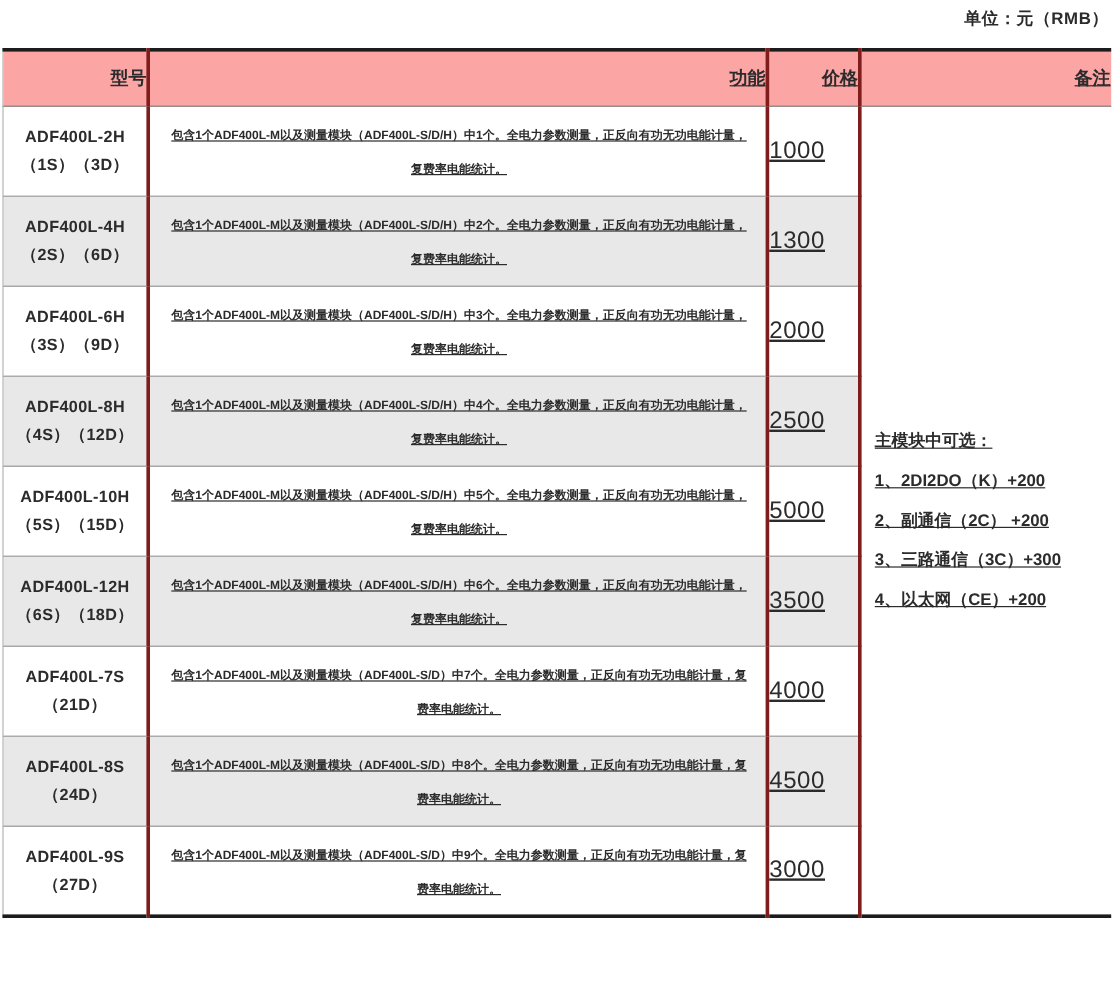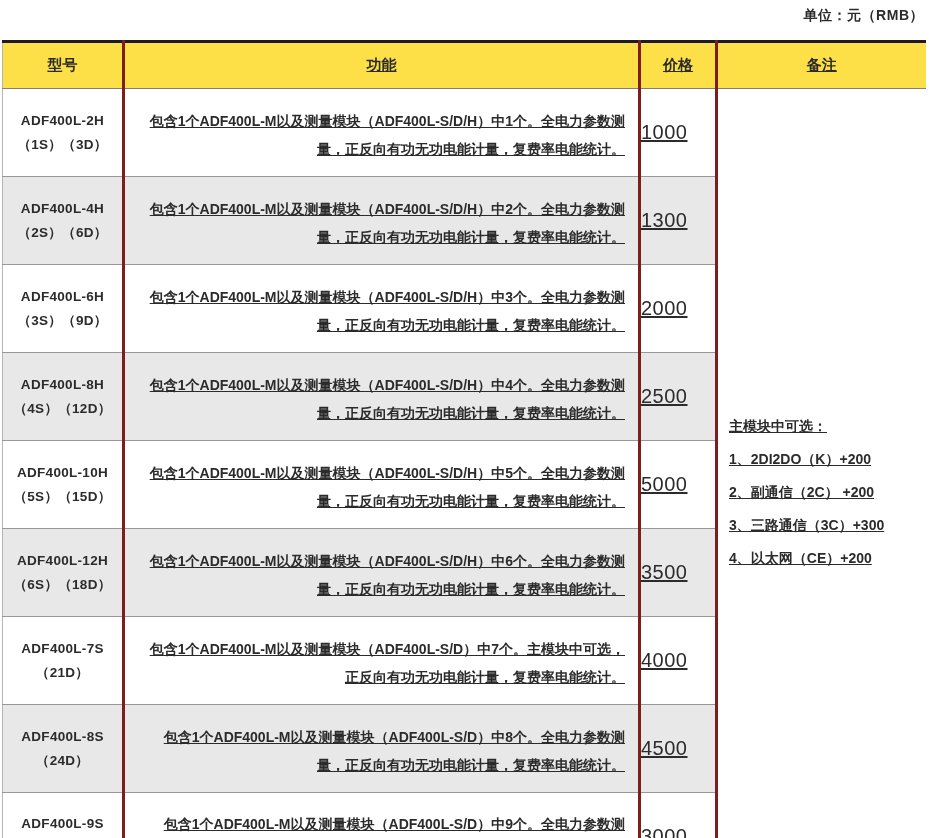--- a/index.html
+++ b/index.html
@@ -35,52 +35,52 @@
     border-bottom: 3px solid #1c1c1c;
     border-left: 1px solid #b5b5b5;
   }
   col.c-model  { width: 121px; }
   col.c-func   { width: 516px; }
   col.c-price  { width: 77px;  }
   col.c-remark { width: 209px; }
 
   thead th {
     height: 45px;
-    background: #fde047;
+    background: #fca5a5;
     font-size: 15px;
     font-weight: 600;
-    text-align: center;
+    text-align: right;
     border-bottom: 1px solid #7f7f7f;
     padding: 0;
   }
   thead th + th,
   tbody td + td {
     border-left: 3px solid #7f1d1d;
     text-decoration: underline;
   }
-  tbody tr { height: 88px; }
+  tbody tr { height: 75px; }
   tbody td {
     border-top: 1px solid #989898;
     padding: 0;
     vertical-align: middle;
   }
   tbody tr:nth-child(even) td { background: #e9e8e8; }
   tbody tr:nth-child(odd)  td { background: #ffffff; }
 
   td.model-cell {
     text-align: center;
     font-size: 13.5px;
     font-weight: 600;
     line-height: 24px;
     letter-spacing: 0.3px;
   }
   td.func-cell {
-    font-size: 14px;
-    font-weight: 600;
-    text-align: right;
+    font-size: 10px;
+    font-weight: 600;
+    text-align: center;
     line-height: 28px;
     padding: 4px 13px 0 15px;
   }
   td.price-cell {
     text-align: left;
     font-size: 20px;
     font-weight: 400;
     letter-spacing: 0.5px;
   }
   td.remark-cell {
@@ -173,21 +173,21 @@
         <div>（6S）（18D）</div>
       </td>
       <td class="func-cell">包含1个ADF400L-M以及测量模块（ADF400L-S/D/H）中6个。全电力参数测量，正反向有功无功电能计量，复费率电能统计。</td>
       <td class="price-cell">3500</td>
     </tr>
     <tr>
       <td class="model-cell">
         <div>ADF400L-7S</div>
         <div>（21D）</div>
       </td>
-      <td class="func-cell">包含1个ADF400L-M以及测量模块（ADF400L-S/D）中7个。主模块中可选，正反向有功无功电能计量，复费率电能统计。</td>
+      <td class="func-cell">包含1个ADF400L-M以及测量模块（ADF400L-S/D）中7个。全电力参数测量，正反向有功无功电能计量，复费率电能统计。</td>
       <td class="price-cell">4000</td>
     </tr>
     <tr>
       <td class="model-cell">
         <div>ADF400L-8S</div>
         <div>（24D）</div>
       </td>
       <td class="func-cell">包含1个ADF400L-M以及测量模块（ADF400L-S/D）中8个。全电力参数测量，正反向有功无功电能计量，复费率电能统计。</td>
       <td class="price-cell">4500</td>
     </tr>

